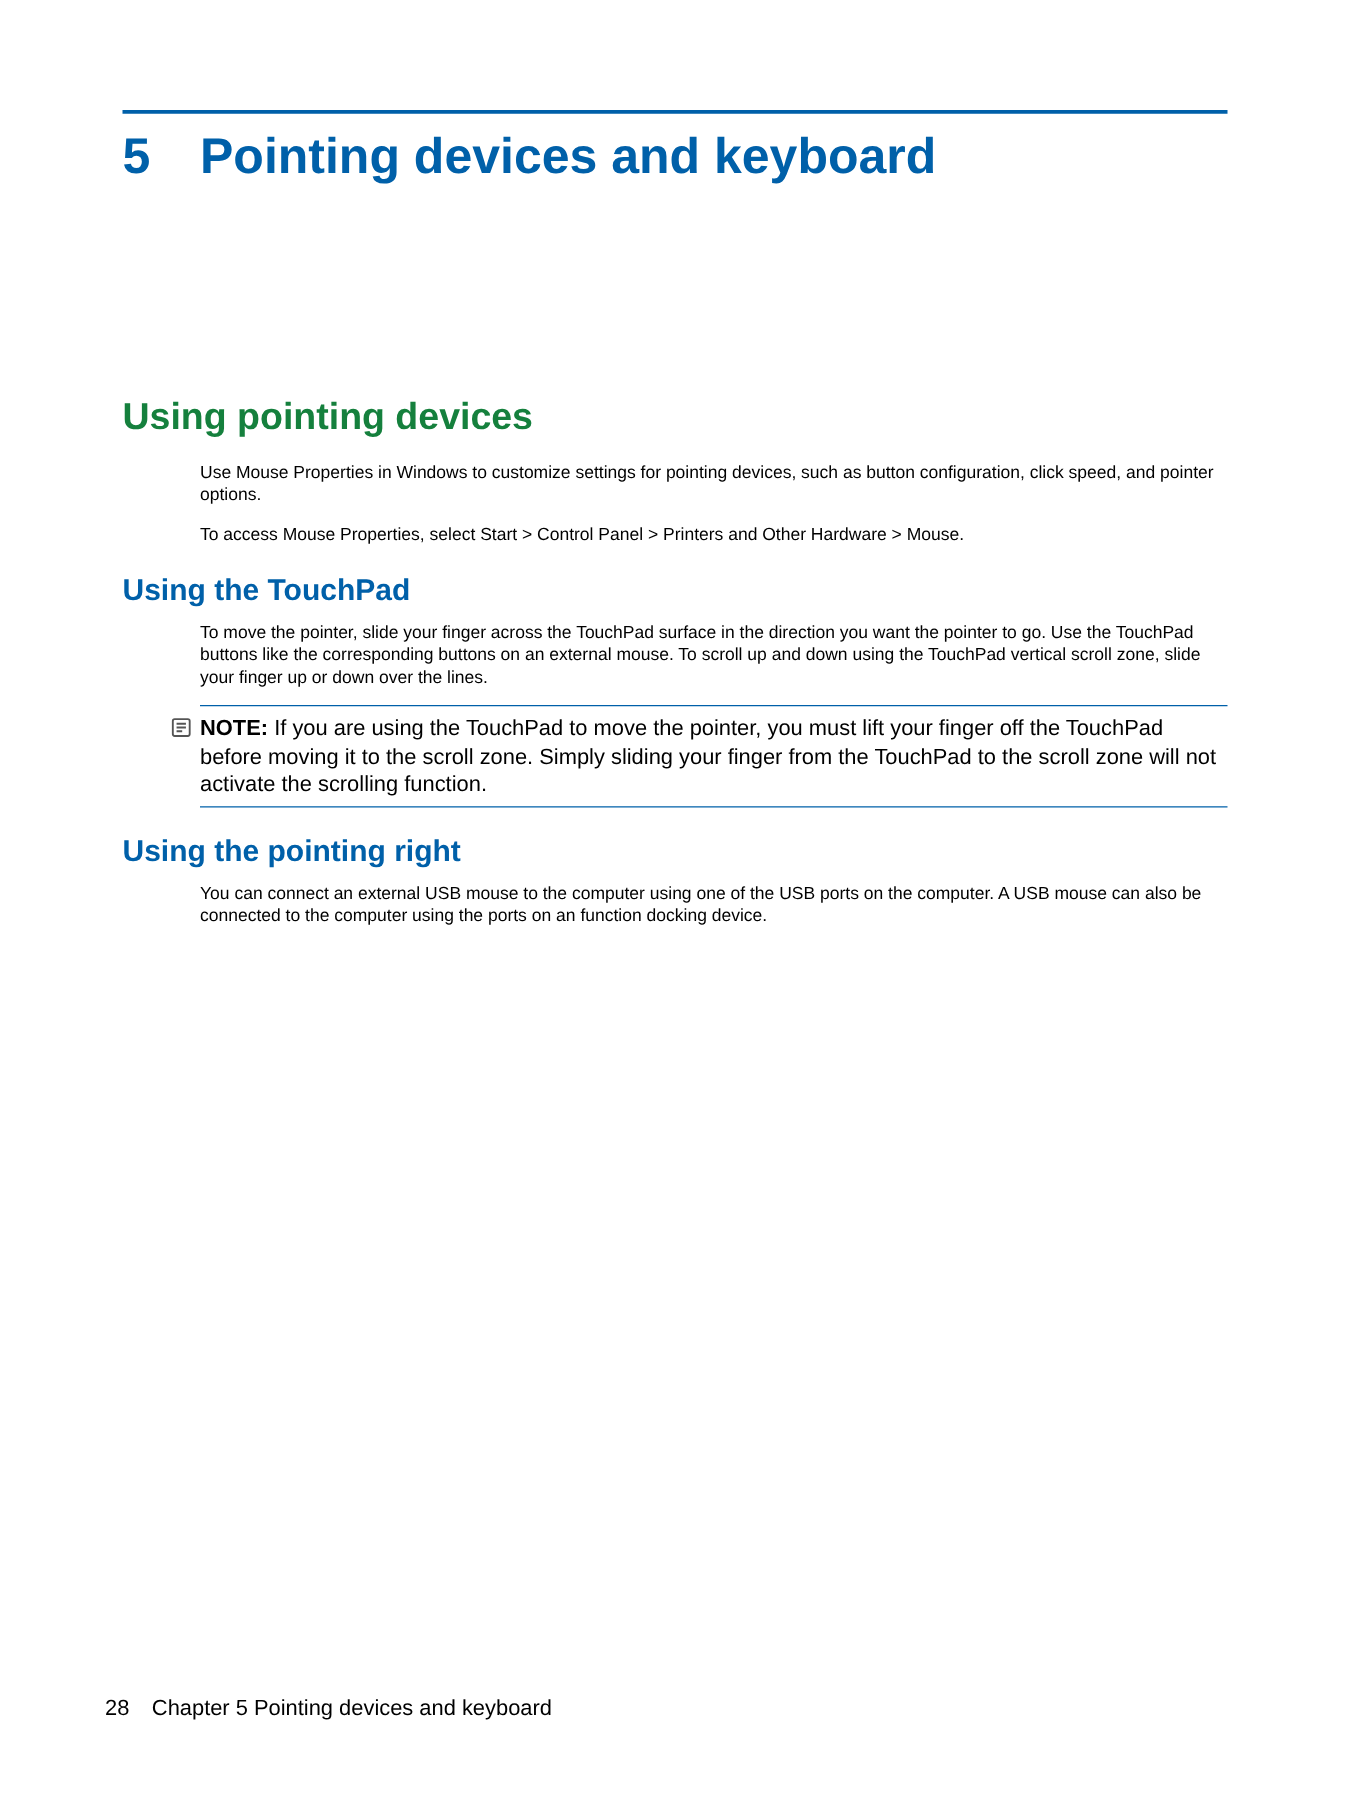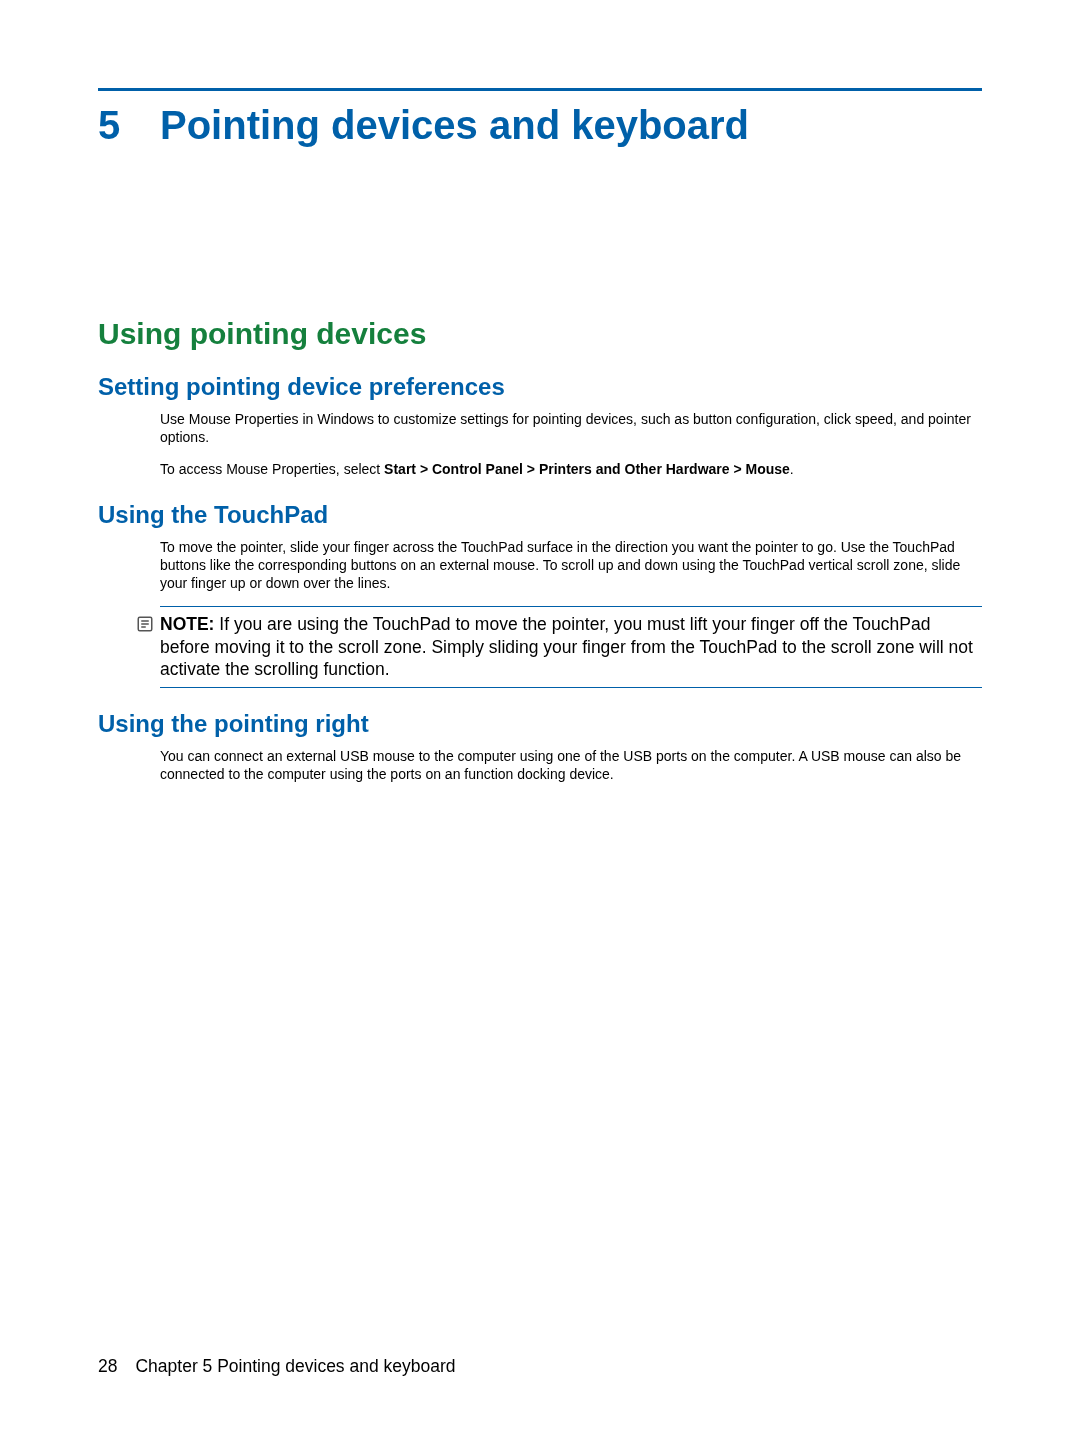--- a/index.html
+++ b/index.html
@@ -42,21 +42,21 @@
     color: #0060a9;
     font-weight: bold;
     font-size: 24px;
     margin: 22px 0 10px 0;
   }
   .body-text {
     font-size: 14px;
     line-height: 1.28;
     margin: 0 0 14px 62px;
   }
-  .bold { font-weight: bold; }
+  .bold { font-weight: normal; }
   .note-block {
     margin: 10px 0 0 38px;
     position: relative;
   }
   .note-rule-top,
   .note-rule-bottom {
     border-top: 1.5px solid #0060a9;
     margin-left: 24px;
   }
   .note-content {
@@ -72,41 +72,40 @@
     line-height: 1;
     padding-top: 2px;
   }
   .note-text {
     font-size: 17.5px;
     line-height: 1.28;
   }
   .note-label { font-weight: bold; }
   .footer {
     position: absolute;
-    left: 98px;
+    left: 84px;
     bottom: 60px;
     font-size: 17.5px;
   }
   .footer-page { margin-right: 18px; }
 </style>
 </head>
 <body>
 
 <div class="page">
 
   <div class="rule"></div>
 
   <div class="chapter-line">
     <span class="chapter-num">5</span>
     <span>Pointing devices and keyboard</span>
   </div>
 
   <h1 class="h1">Using pointing devices</h1>
 
-  <h2 class="h2">Setting pointing device preferences</h2>
   <p class="body-text">Use Mouse Properties in Windows to customize settings for pointing devices, such as button configuration, click speed, and pointer options.</p>
   <p class="body-text">
     <span>To access Mouse Properties, select </span><span class="bold">Start &gt; Control Panel &gt; Printers and Other Hardware &gt; Mouse</span><span>.</span>
   </p>
 
   <h2 class="h2">Using the TouchPad</h2>
   <p class="body-text">To move the pointer, slide your finger across the TouchPad surface in the direction you want the pointer to go. Use the TouchPad buttons like the corresponding buttons on an external mouse. To scroll up and down using the TouchPad vertical scroll zone, slide your finger up or down over the lines.</p>
 
   <div class="note-block">
     <div class="note-rule-top"></div>

